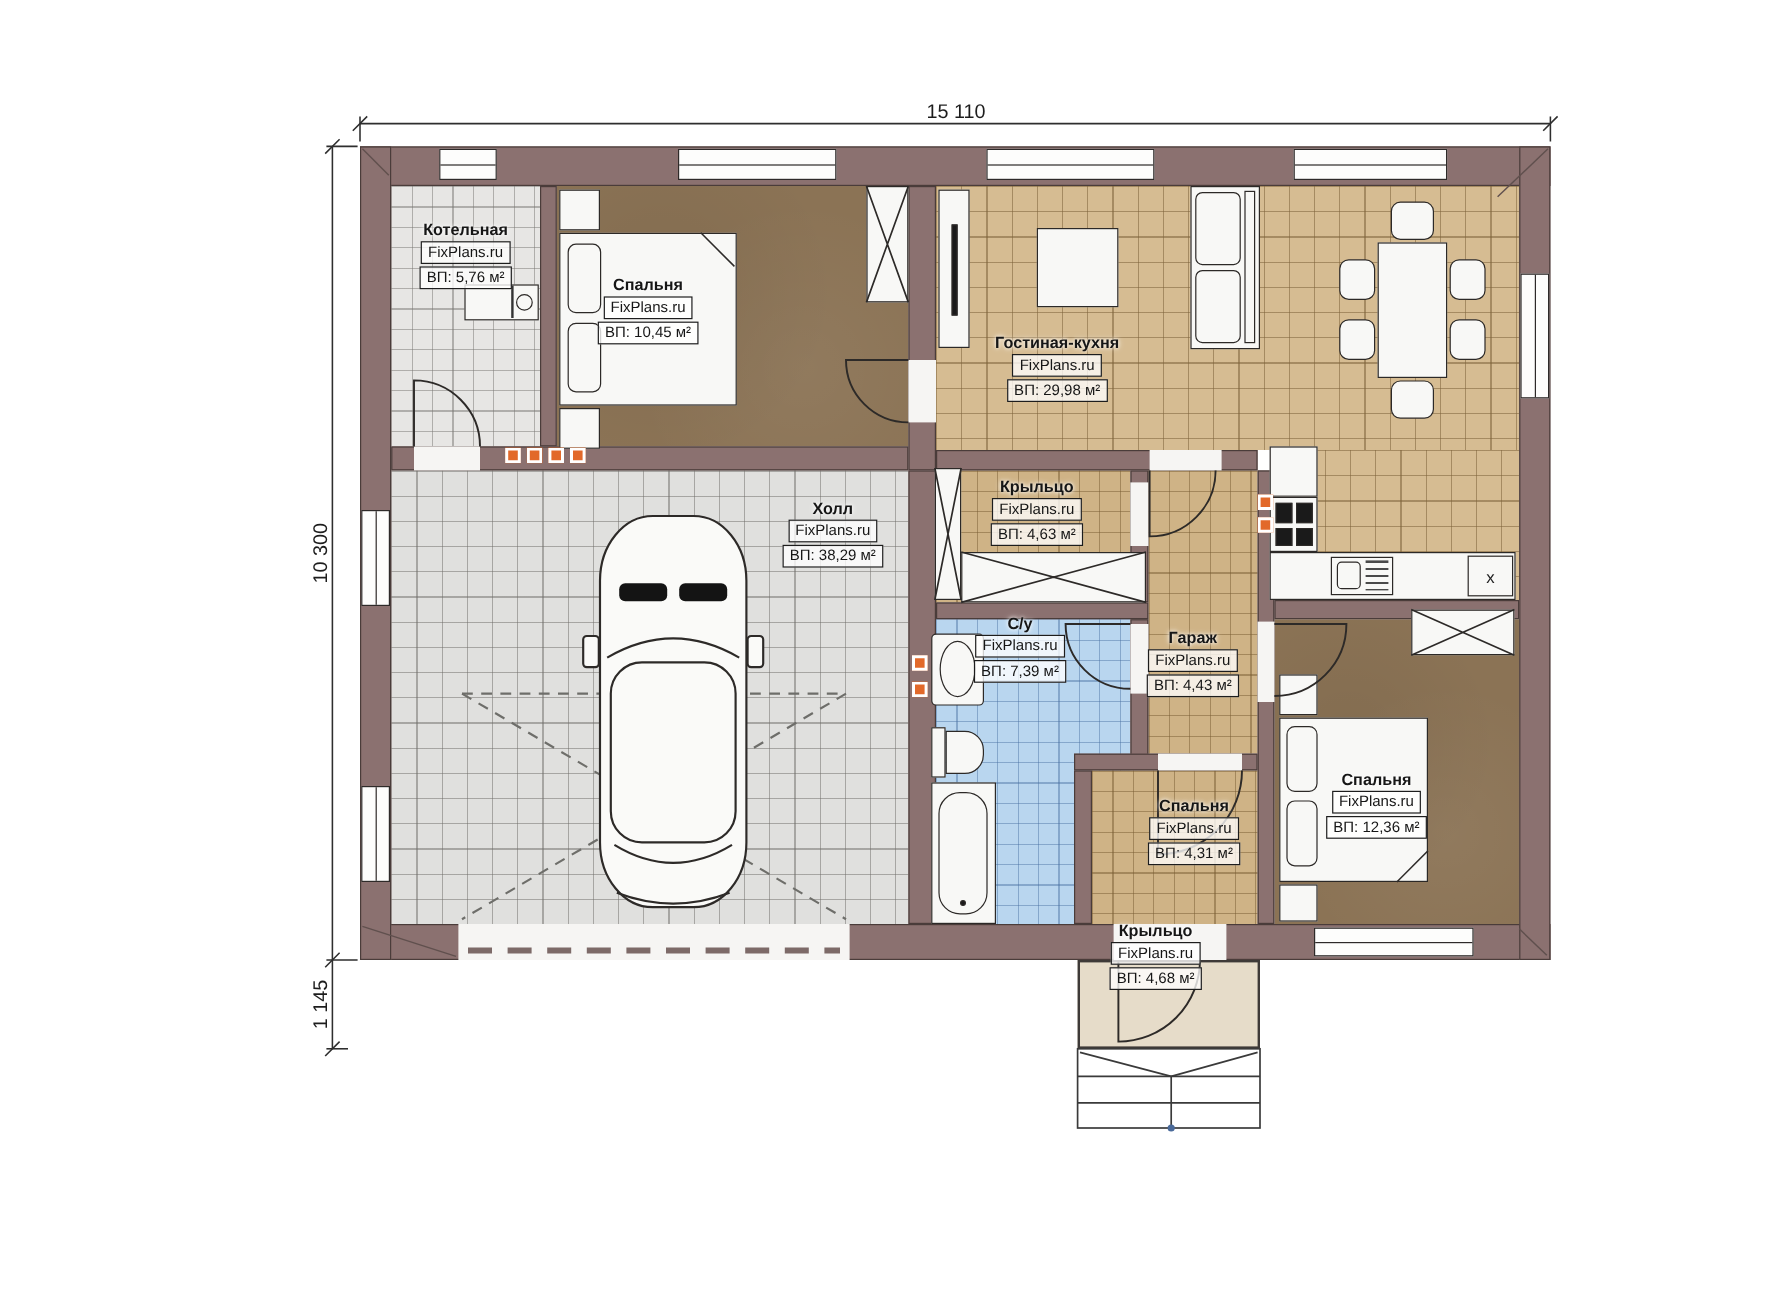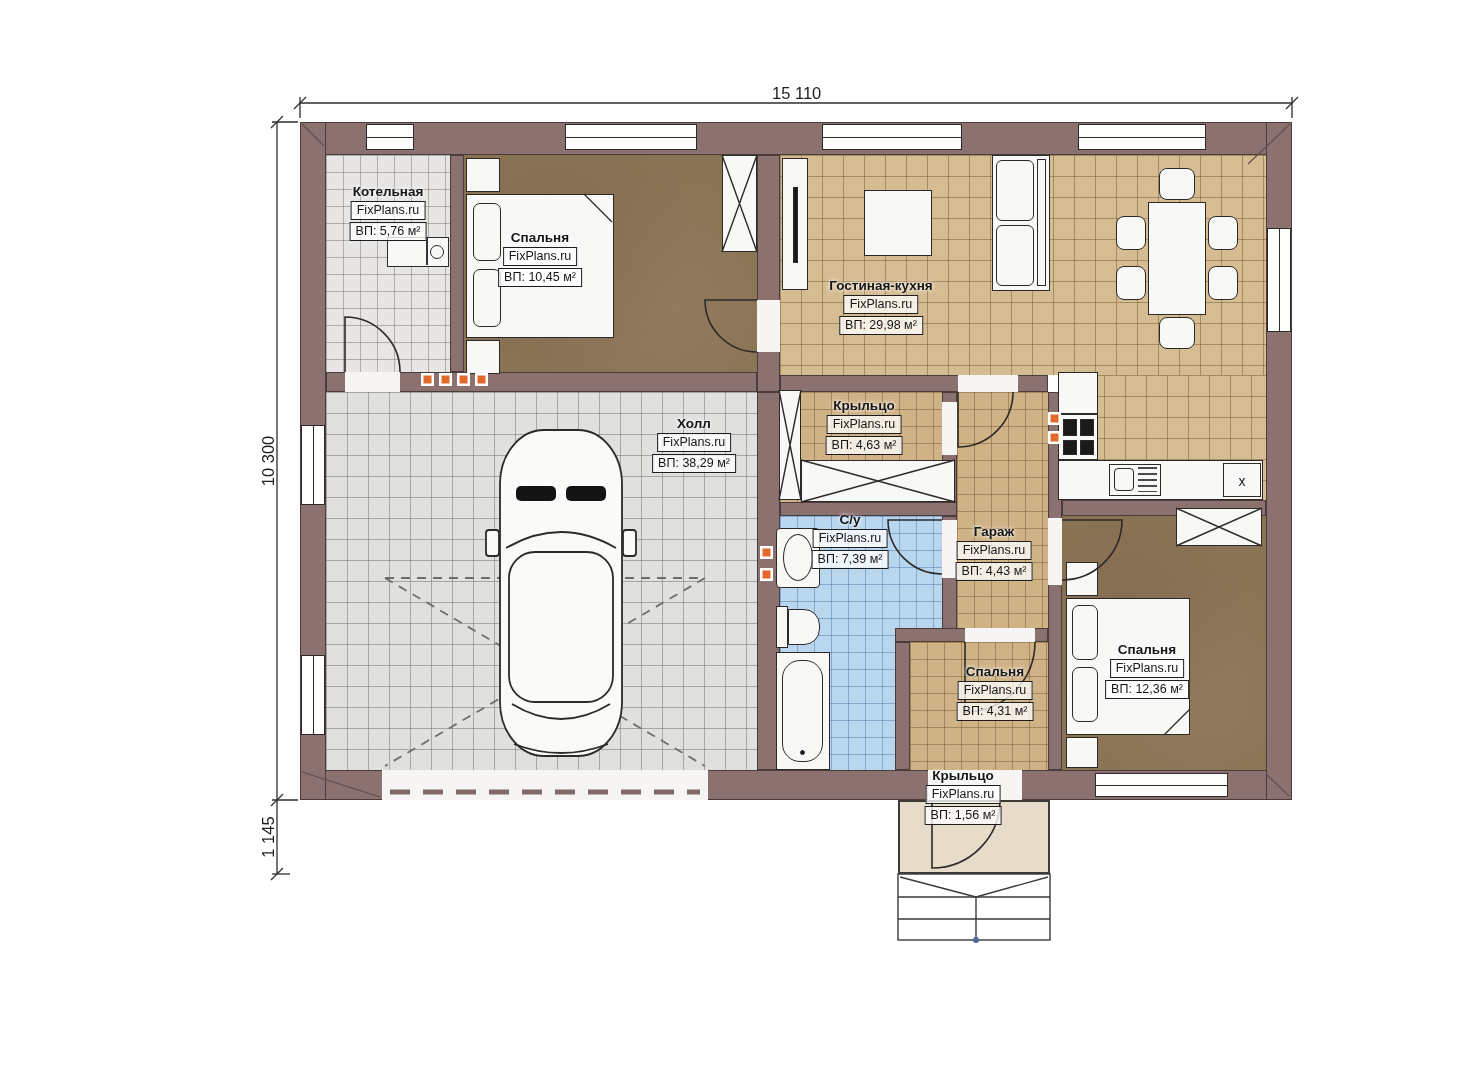--- a/index.html
+++ b/index.html
@@ -314,16 +314,16 @@
     <div class="lbox">ВП: 4,31 м²</div>
   </div>
   <div class="lbl" style="left:1147px;top:642px">
     <div class="lname">Спальня</div>
     <div class="lbox">FixPlans.ru</div>
     <div class="lbox">ВП: 12,36 м²</div>
   </div>
   <div class="lbl" style="left:963px;top:768px">
     <div class="lname">Крыльцо</div>
     <div class="lbox">FixPlans.ru</div>
-    <div class="lbox">ВП: 1,56 м²</div>
+    <div class="lbox">ВП: 4,68 м²</div>
   </div>
 
 </div>
 
 </body></html>

